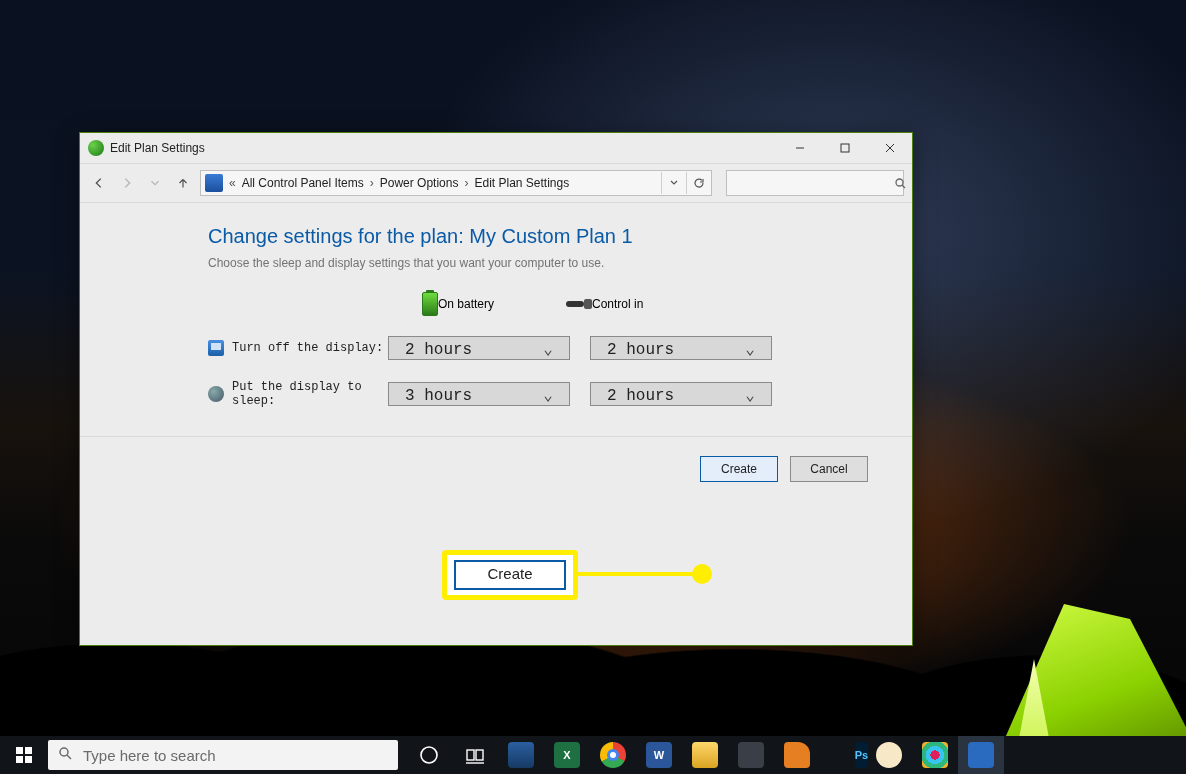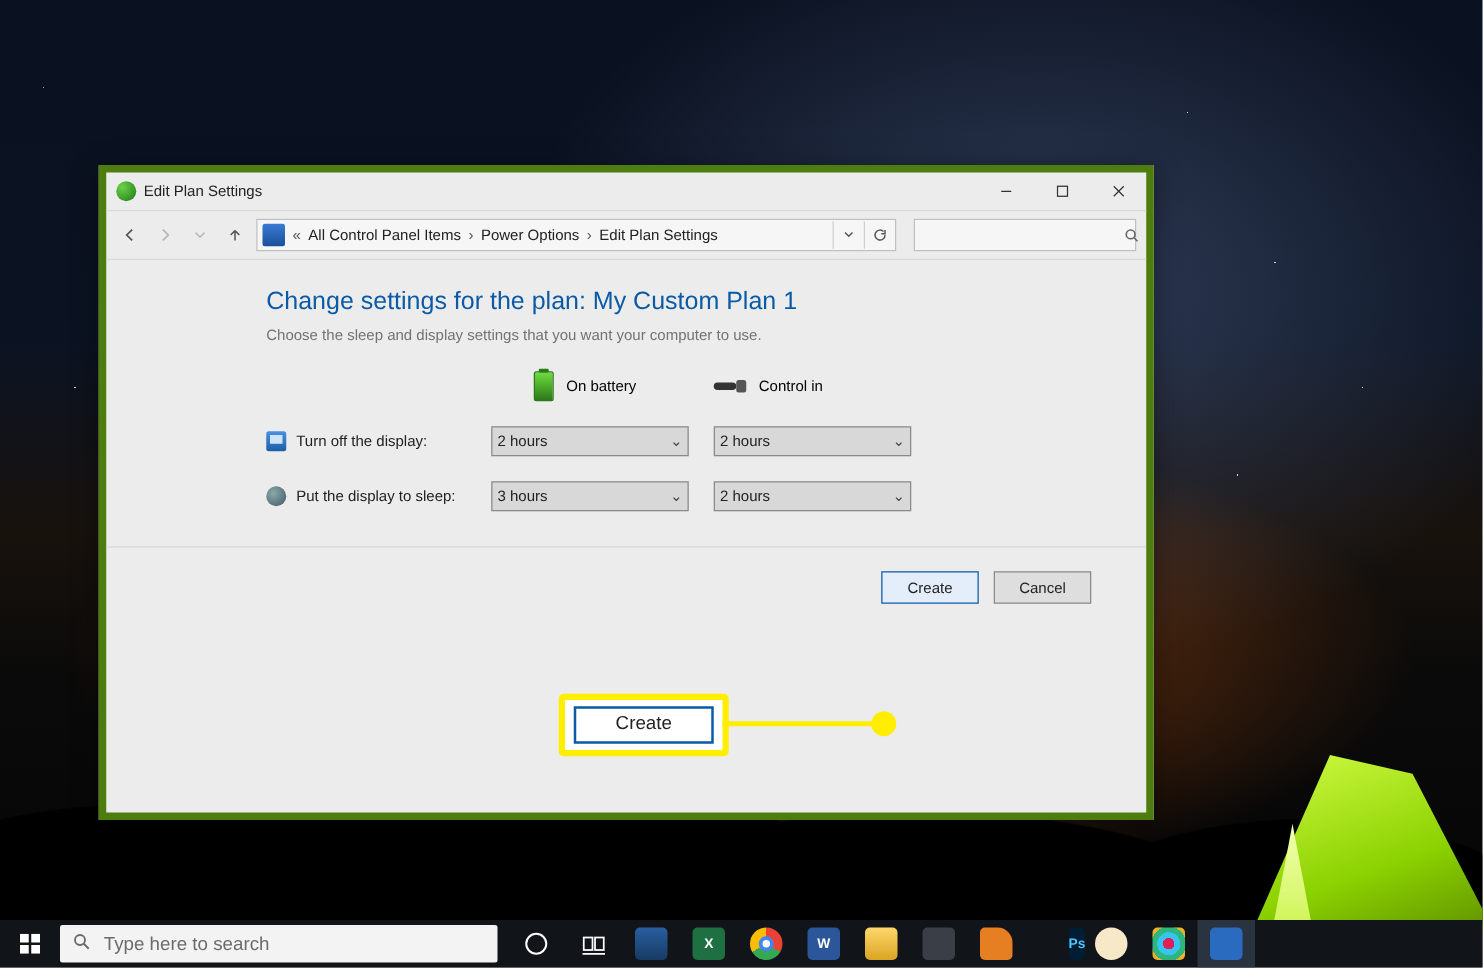--- a/index.html
+++ b/index.html
@@ -28,21 +28,21 @@
   .tent{position:absolute;right:-10px;bottom:20px;width:250px;height:180px;pointer-events:none;}
   .tent .body{position:absolute;bottom:0;right:0;width:220px;height:150px;background:linear-gradient(160deg,#d7ff4a,#8bd100 60%,#5a8a00);clip-path:polygon(10% 100%,40% 0,70% 10%,100% 95%);}
   .tent .door{position:absolute;bottom:0;left:58px;width:60px;height:95px;background:linear-gradient(#f2ffb0,#caf34a);clip-path:polygon(20% 100%,50% 0,80% 100%);} 
   .hills{position:absolute;left:0;right:0;bottom:34px;height:230px;background:
      radial-gradient(400px 160px at 10% 100%, #000 60%, transparent 61%),
      radial-gradient(500px 190px at 35% 100%, #000 60%, transparent 61%),
      radial-gradient(450px 150px at 62% 100%, #000 60%, transparent 61%),
      radial-gradient(320px 140px at 88% 100%, #000 60%, transparent 61%);pointer-events:none;}
 
   
-  .window{position:absolute;left:79px;top:132px;width:832px;height:512px;background:#ececec;border:6px solid #4d7c0f;box-shadow:0 4px 22px rgba(0,0,0,.4);display:flex;flex-direction:column;}
+  .window{position:absolute;left:79px;top:132px;width:832px;height:512px;background:#ececec;border:1px solid #4d7c0f;box-shadow:0 4px 22px rgba(0,0,0,.4);display:flex;flex-direction:column;}
   .titlebar{height:30px;display:flex;align-items:center;font-size:12px;color:#222;}
   .titlebar .icon{width:16px;height:16px;margin:0 6px 0 8px;background:radial-gradient(circle at 30% 30%,#6cd04c,#1a7a12);border-radius:50%;}
   .titlebar .title{flex:1;}
   .tbtn{width:45px;height:30px;display:flex;align-items:center;justify-content:center;color:#333;}
   .tbtn svg{width:10px;height:10px;}
 
   .nav{height:38px;border-top:1px solid #d9d9d9;border-bottom:1px solid #d9d9d9;display:flex;align-items:center;gap:6px;padding:0 8px;}
   .navarrow{width:22px;height:22px;display:flex;align-items:center;justify-content:center;border-radius:2px;color:#555;}
   .navarrow svg{width:14px;height:14px;}
   .navarrow.dis{color:#b6b6b6;}
@@ -56,34 +56,34 @@
   .search input{flex:1;border:0;background:transparent;padding:0 6px;font:inherit;color:#333;outline:none;}
   .search .mag{width:24px;display:flex;align-items:center;justify-content:center;color:#666;}
 
   .content{flex:1;overflow:hidden;}
   .inner{padding:22px 0 0 128px;}
   .hdr{color:#0a5aa6;font-size:20px;font-weight:400;}
   .sub{margin-top:8px;color:#737373;}
 
   .cols{margin-top:22px;display:flex;align-items:center;}
   .cols .lbl{width:180px;}
-  .cols .col{width:168px;display:flex;align-items:center;gap:10px;}
+  .cols .col{width:168px;display:flex;align-items:center;}
   .batt{width:14px;height:22px;border:1px solid #2b7a1a;border-radius:2px;background:linear-gradient(#6fdc3d,#2b7a1a);position:relative;margin-left:34px;}
   .batt::before{content:"";position:absolute;top:-3px;left:3px;width:8px;height:3px;background:#2b7a1a;border-radius:1px;}
   .plug{width:26px;height:14px;position:relative;margin-left:10px;}
   .plug::before{content:"";position:absolute;left:0;top:4px;width:18px;height:6px;background:#333;border-radius:3px;}
   .plug::after{content:"";position:absolute;right:0;top:2px;width:8px;height:10px;background:#555;border-radius:2px;}
 
-  .row{margin-top:20px;display:flex;align-items:center;}
+  .row{margin-top:20px;display:flex;align-items:center;font-family:Liberation Mono, monospace;}
   .row .ic{width:16px;height:16px;margin-right:8px;}
   .ic.display{background:linear-gradient(#4a90e2,#1b5fa8);border-radius:2px;position:relative;}
   .ic.display::after{content:"";position:absolute;left:3px;top:3px;width:10px;height:7px;background:#cfe3f7;}
   .ic.sleep{background:radial-gradient(circle at 35% 35%,#8aa,#456);border-radius:50%;}
   .row .lbl{width:156px;color:#222;}
-  .sel{width:148px;height:22px;border:1px solid #8a8a8a;background:#d8d8d8;display:flex;align-items:center;justify-content:space-between;padding:0 4px;font-size:12px;color:#222;margin-right:20px;}
+  .sel{width:148px;height:22px;border:1px solid #8a8a8a;background:#d8d8d8;display:flex;align-items:flex-end;justify-content:space-between;padding:0 16px;font-size:16px;color:#222;margin-right:20px;}
   .sel .car{color:#444;}
 
   .sep{height:1px;background:#d9d9d9;margin-top:28px;}
 
   .actions{height:64px;display:flex;align-items:center;justify-content:flex-end;gap:12px;padding-right:44px;position:relative;}
   .btn{width:76px;height:24px;border:1px solid #8a8a8a;background:#dedede;display:flex;align-items:center;justify-content:center;font-size:12px;color:#222;}
   .btn.primary{border:1px solid #0a5aa6;background:#e4eefb;}
 
   
   .callout{position:absolute;left:362px;top:417px;width:280px;height:60px;pointer-events:none;}

